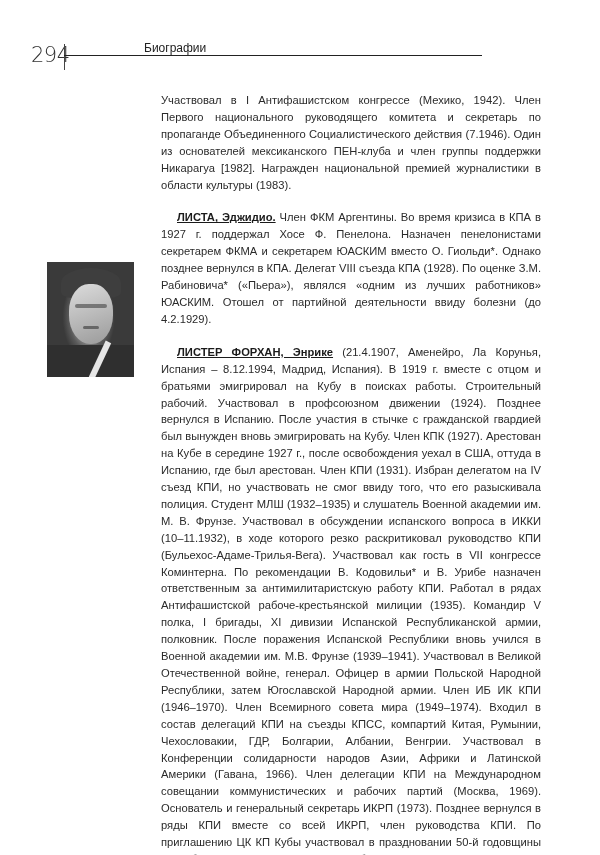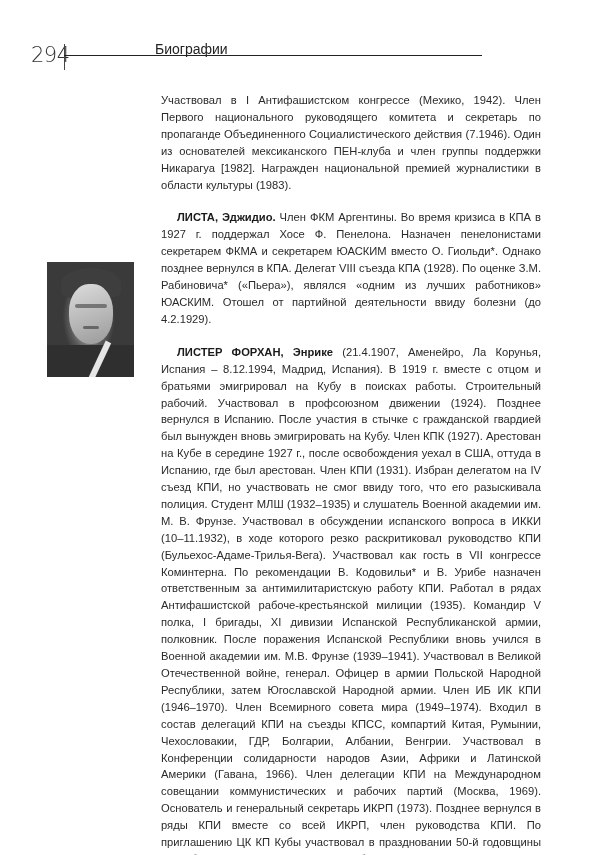--- a/index.html
+++ b/index.html
@@ -3,27 +3,27 @@
   <meta charset="utf-8">
   <style>
     html, body { margin: 0; padding: 0; background: #ffffff; }
     body { width: 600px; height: 855px; position: relative; overflow: hidden;
            font-family: "Liberation Sans", sans-serif; color: #222; }
     .page-number { position: absolute; left: 31px; top: 43px; font-size: 21px;
                    font-family: "DejaVu Sans", sans-serif; font-weight: 300; color: #333;
                    letter-spacing: -0.5px; }
     .header-vrule { position: absolute; left: 64px; top: 44px; width: 1px; height: 26px; background: #444; }
     .header-rule { position: absolute; left: 64px; top: 55px; width: 418px; height: 1px; background: #222; }
-    .running-head { position: absolute; left: 155px; top: 41px; font-size: 14px; color: #222; }
+    .running-head { position: absolute; left: 144px; top: 41px; font-size: 12px; color: #222; }
     .text-col { position: absolute; left: 149px; top: 80px; width: 404px;
                 font-size: 11.2px; line-height: 16.9px; text-align: justify;
                 hyphens: auto; color: #2a2a2a; }
     .text-col p { margin: 12px; }
     .entry { margin-top: 16px !important; text-indent: 16px; }
-    .entry b { font-weight: bold; color: #1a1a1a; }
+    .entry b { font-weight: bold; color: #1a1a1a; text-decoration: underline; }
     .photo { position: absolute; left: 47px; top: 262px; width: 87px; height: 115px;
              background: radial-gradient(ellipse 30% 38% at 48% 48%, #d8d8d8 0%, #a8a8a8 40%, #5a5a5a 75%, #3a3a3a 100%),
                          linear-gradient(180deg, #6b6b6b 0%, #4b4b4b 100%);
              overflow: hidden; }
     .photo .hair { position: absolute; left: 14px; top: 6px; width: 60px; height: 30px;
                    border-radius: 50% 50% 20% 20%; background: #3e3e3e; }
     .photo .face { position: absolute; left: 22px; top: 22px; width: 44px; height: 60px;
                    border-radius: 45% 45% 48% 48%; background: linear-gradient(160deg,#dcdcdc,#9a9a9a); }
     .photo .eyes { position: absolute; left: 28px; top: 42px; width: 32px; height: 4px; background: #555;
                    border-radius: 2px; opacity: .7; }

